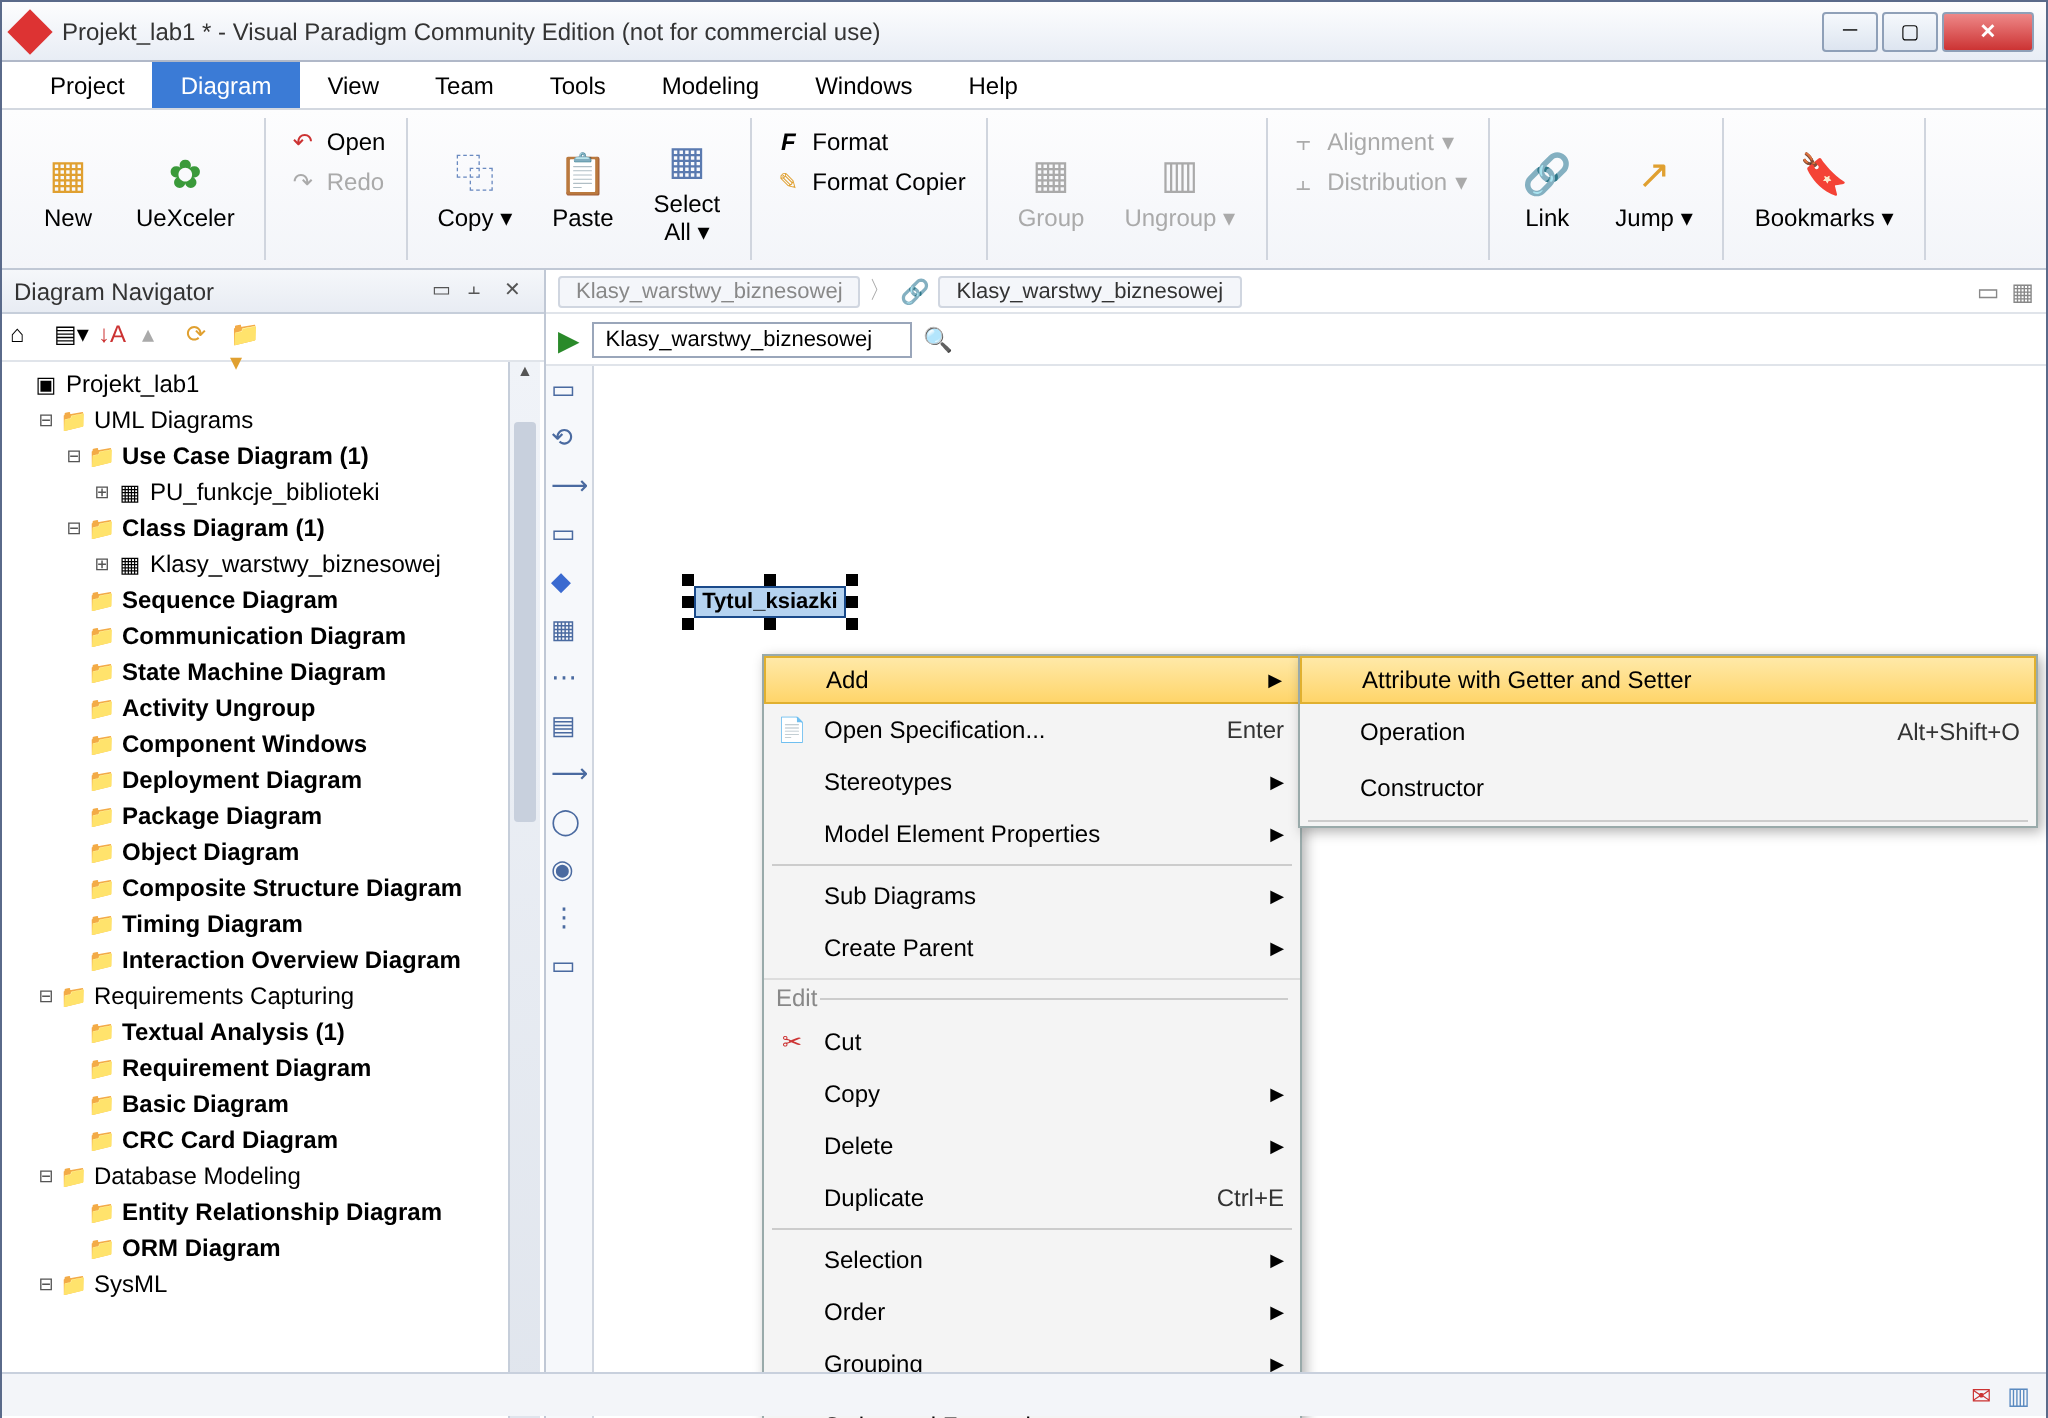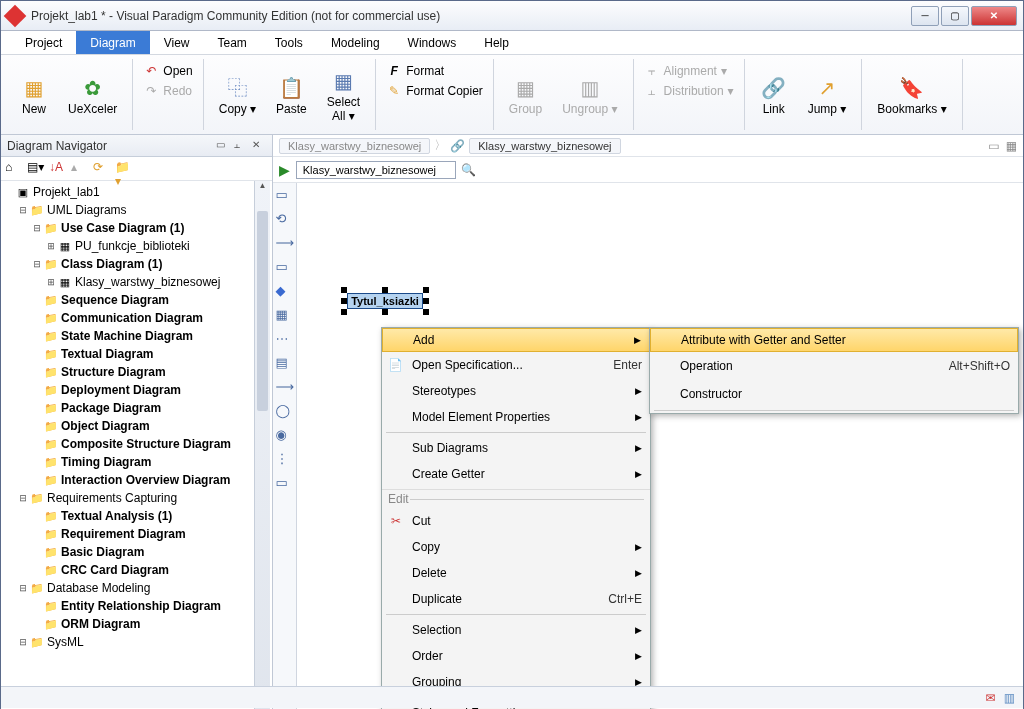--- a/index.html
+++ b/index.html
@@ -252,26 +252,26 @@
             <span class="label">Communication Diagram</span>
           </div>
         <div class="tnode ind2 bold">
             <span class="expand"></span>
             <span class="nicon folder">📁</span>
             <span class="label">State Machine Diagram</span>
           </div>
         <div class="tnode ind2 bold">
             <span class="expand"></span>
             <span class="nicon folder">📁</span>
-            <span class="label">Textual Diagram</span>
-          </div>
-        <div class="tnode ind2 bold">
-            <span class="expand"></span>
-            <span class="nicon folder">📁</span>
-            <span class="label">Structure Diagram</span>
+            <span class="label">Activity Ungroup</span>
+          </div>
+        <div class="tnode ind2 bold">
+            <span class="expand"></span>
+            <span class="nicon folder">📁</span>
+            <span class="label">Component Windows</span>
           </div>
         <div class="tnode ind2 bold">
             <span class="expand"></span>
             <span class="nicon folder">📁</span>
             <span class="label">Deployment Diagram</span>
           </div>
         <div class="tnode ind2 bold">
             <span class="expand"></span>
             <span class="nicon folder">📁</span>
             <span class="label">Package Diagram</span>
@@ -418,21 +418,21 @@
     <div class="row">
         <span>Model Element Properties</span>
         <span class="arrow">▶</span>
       </div>
     <div style="height:1px;background:#ccc;margin:2px 4px"></div>
     <div class="row">
         <span>Sub Diagrams</span>
         <span class="arrow">▶</span>
       </div>
     <div class="row">
-        <span>Create Getter</span>
+        <span>Create Parent</span>
         <span class="arrow">▶</span>
       </div>
     <div class="section"><span>Edit</span></div>
     <div class="row">
         <span class="ricon2" style="color:#c33">✂</span>
         <span>Cut</span>
       </div>
     <div class="row">
         <span>Copy</span>
         <span class="arrow">▶</span>

